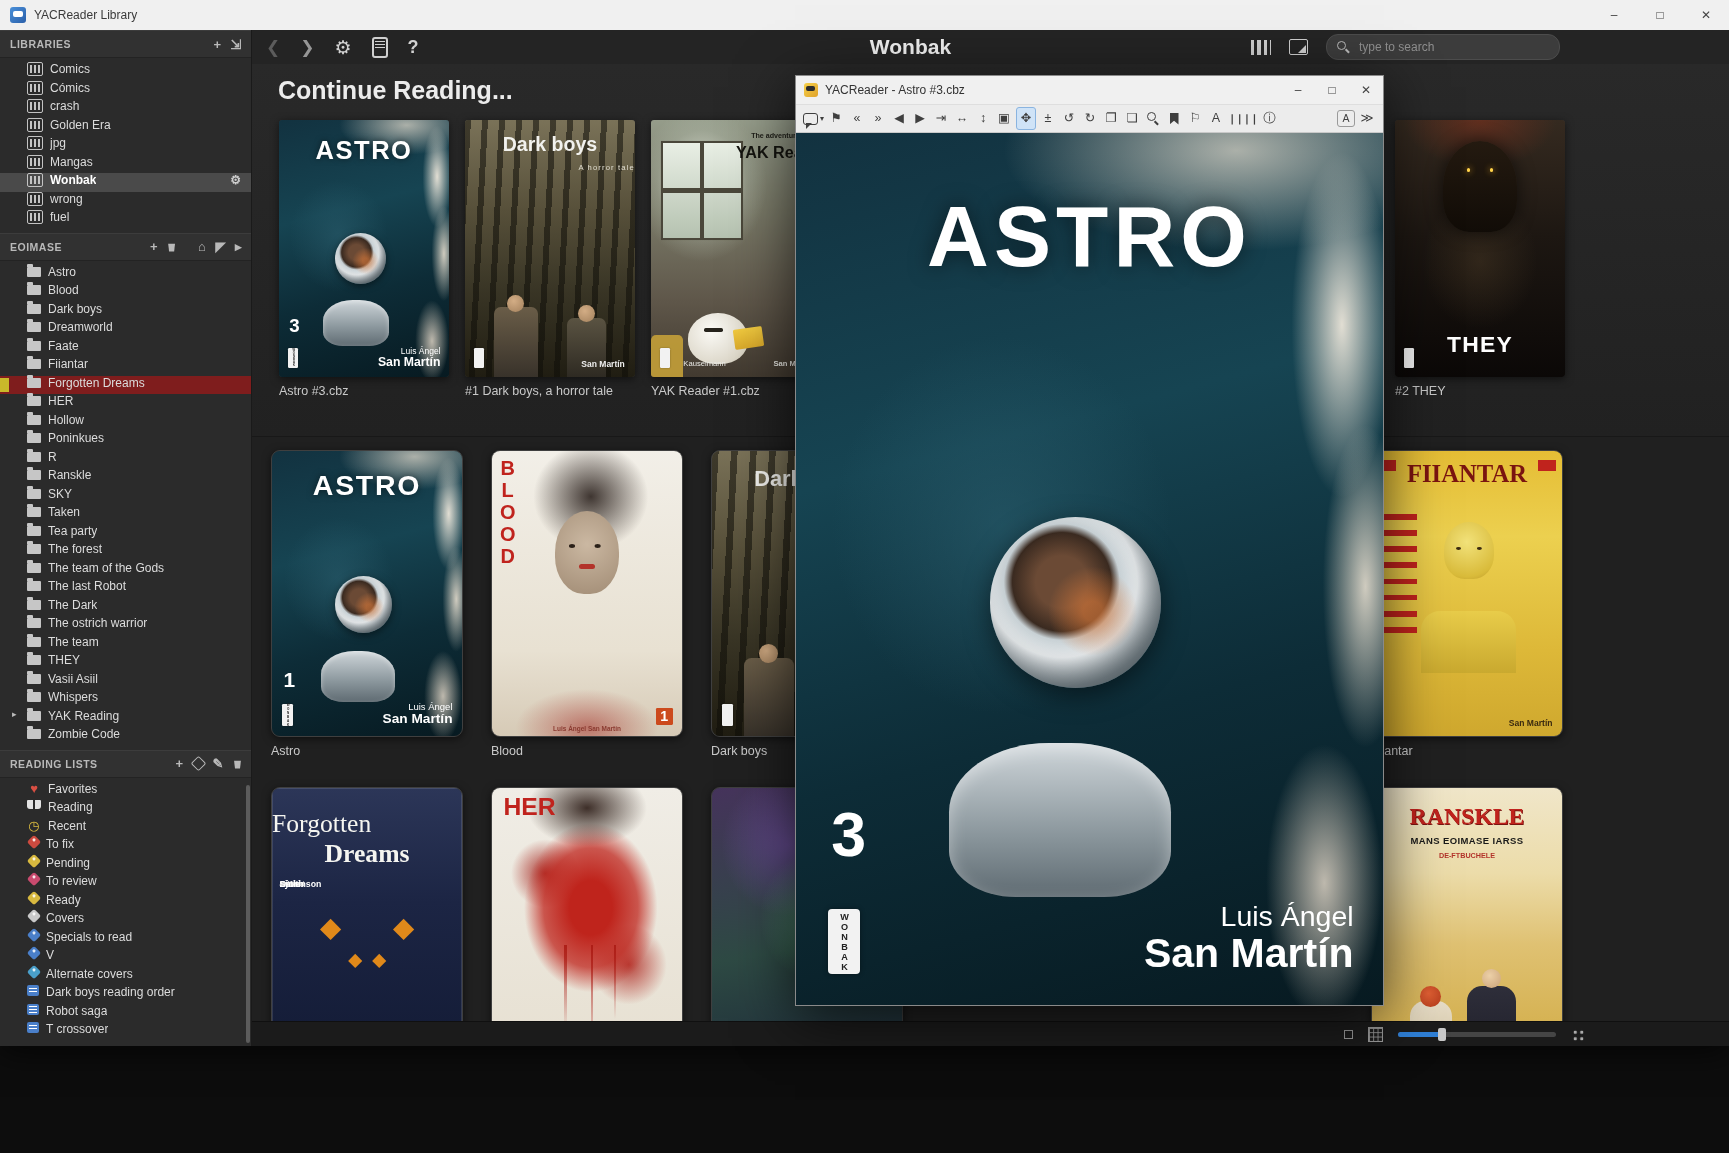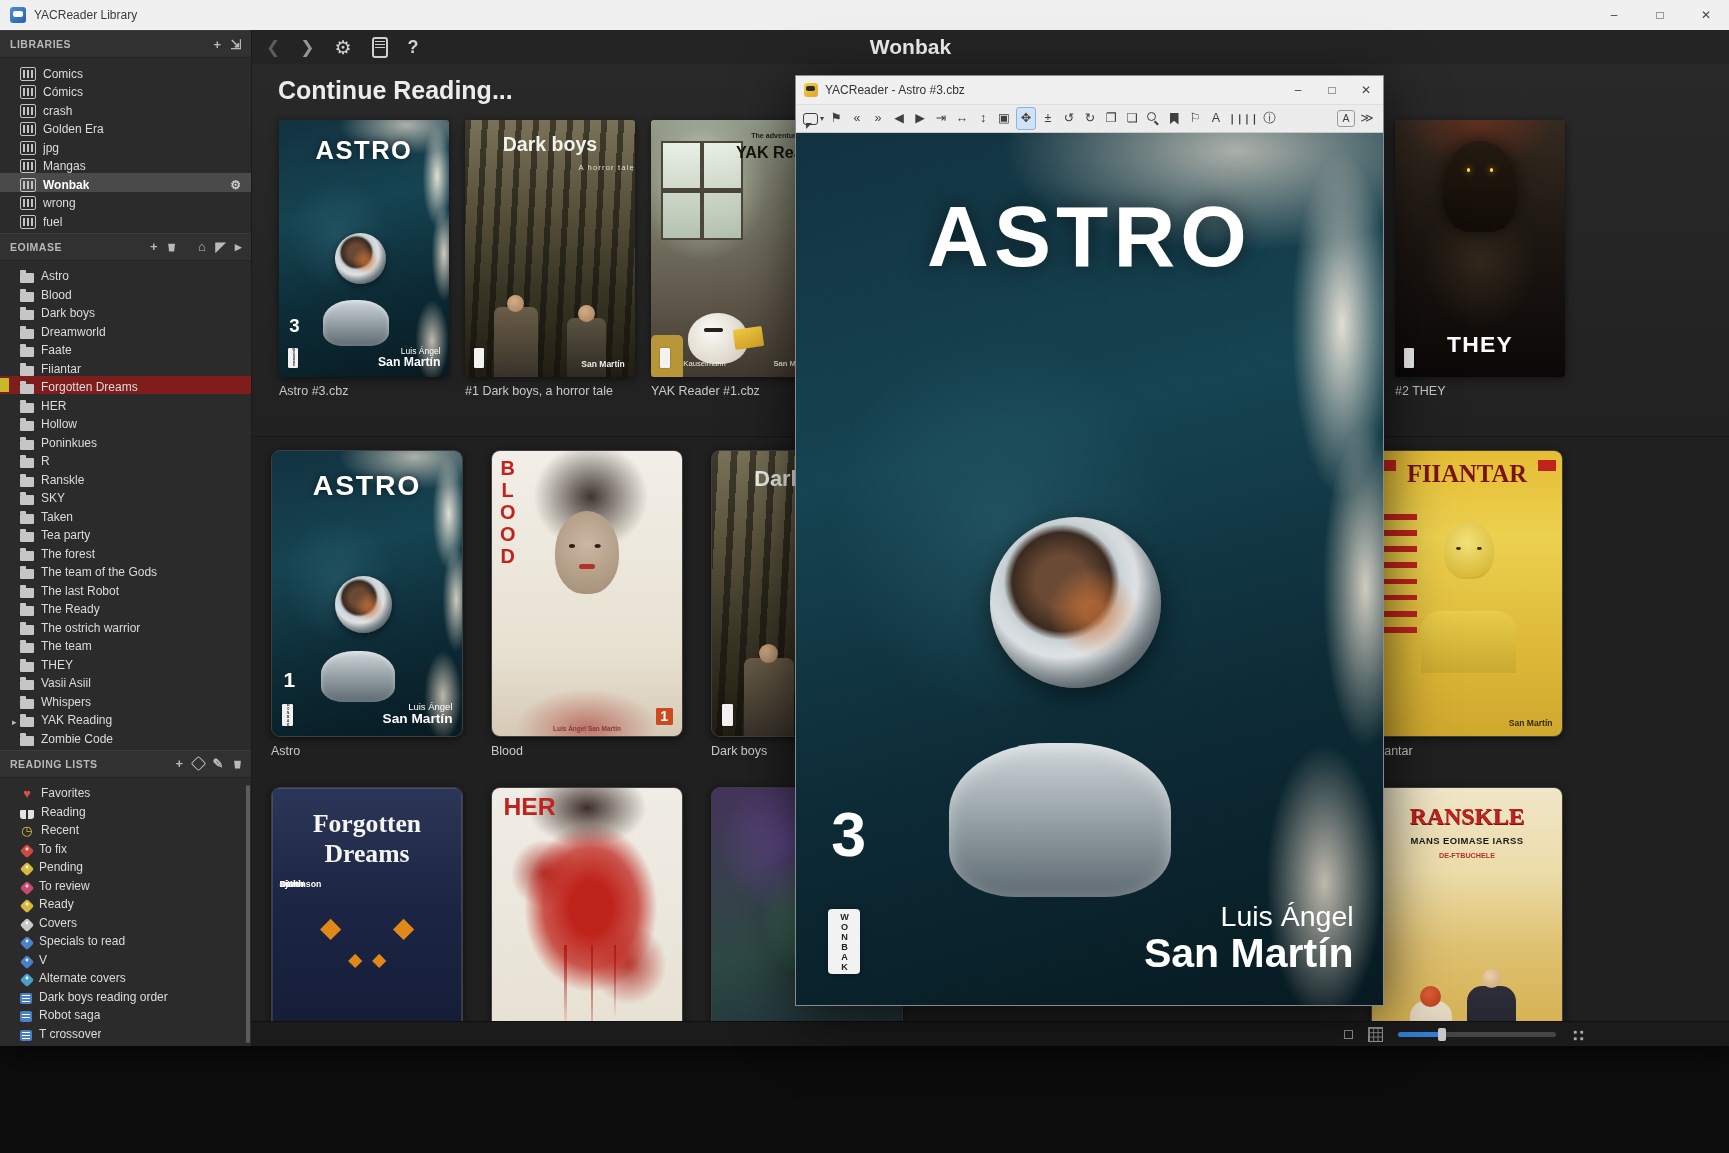--- a/index.html
+++ b/index.html
@@ -14,21 +14,21 @@
   .win-controls{margin-left:auto;display:flex;height:100%}
   .win-btn{width:46px;display:flex;align-items:center;justify-content:center;font-size:12px;color:#444}
   .app-body{display:flex;height:1016px}
   
   .sidebar{width:251px;background:#2b2b2b;flex:none;position:relative;overflow:hidden;border-right:1px solid #1a1a1a}
   .sec-header{height:26px;display:flex;align-items:center;padding:0 9px 0 10px;color:#b9b9b9;font-size:10.5px;font-weight:700;letter-spacing:.5px;background:#313131;border-top:1px solid #3c3c3c;border-bottom:1px solid #232323}
   .sec-header .sp{flex:1}
   .hdr-ico{color:#b9b9b9;font-size:13px;margin-left:9px;display:flex;align-items:center;line-height:1}
   .hdr-ico.gap{margin-left:22px}
   .side-list{padding:4px 0}
-  .srow{height:18.5px;display:flex;align-items:flex-end;padding-left:20px;color:#dcdcdc;font-size:12px;gap:7px;position:relative}
+  .srow{height:18.5px;display:flex;align-items:flex-start;padding-left:27px;color:#dcdcdc;font-size:12px;gap:7px;position:relative}
   .srow .slbl{white-space:nowrap;overflow:hidden}
   .srow.sel{background:#4a4a4a;color:#fff;font-weight:700}
   .srow.fsel{background:#7f1d1d}
   .fmark{position:absolute;left:0;top:2px;bottom:2px;width:9px;background:#c9b92a}
   .farrow{position:absolute;left:12px;font-size:9px;color:#bbb}
   .sgear{margin-left:auto;margin-right:10px;font-size:12px;color:#cfcfcf}
   .rl-glyph{font-size:13px;line-height:1;width:14px;text-align:center}
   .side-scroll{position:absolute;right:1px;top:755px;width:4px;height:258px;background:#5c5c5c;border-radius:2px}
   
   .ico-lib{width:14px;height:12px;border:1.3px solid #c3c3c3;border-radius:2px;position:relative;flex:none}
@@ -172,21 +172,21 @@
   .fz-box{top:3%;width:.95em;height:.6em;background:#c0231d}
   .fz-box.l{left:3%}
   .fz-box.r{right:3%}
   .fz-lines{left:3.5%;top:22%;width:20%;height:42%;background:repeating-linear-gradient(180deg,#c0231d 0 .3em,transparent .3em .85em)}
   .fz-body{left:26%;top:56%;width:5em;height:3.3em;border-radius:1em 1em 0 0;background:linear-gradient(180deg,#e8cc4a,#c9a92f)}
   .fz-head{left:38%;top:25%;width:2.6em;height:3em;border-radius:50% 50% 42% 42%;background:radial-gradient(circle at 45% 35%,#f2e27a,#d9bb3a 75%,#b9952a)}
   .fz-head::before{content:"";position:absolute;left:24%;top:44%;width:.28em;height:.16em;background:#3a2a10;border-radius:50%;box-shadow:1.1em 0 0 #3a2a10}
   .fz-auth{right:5%;bottom:3%;font-size:.45em;color:#3a2a10;font-weight:700}
   
   .art-forgotten{background:linear-gradient(180deg,#2c3658 0%,#1c2544 40%,#121a34 100%);box-shadow:inset 0 0 0 1px rgba(255,255,255,.12)}
-  .fg-t1{top:8%;left:0;right:0;text-align:center;font-family:"Liberation Serif",serif;font-weight:700;font-size:1.35em;color:#f5f5f0}
+  .fg-t1{top:8%;left:0;right:0;font-family:"Liberation Serif",serif;font-weight:400;font-size:1.35em;color:#f5f5f0}
   .fg-t2{top:18.5%;left:0;right:0;text-align:center;font-family:"Liberation Serif",serif;font-weight:700;font-size:1.35em;color:#f5f5f0}
   .fg-authors{top:32%;left:4%;right:4%;display:flex;justify-content:space-between;text-align:center}
   .fg-a{flex:1}
   .fg-af{font-size:.38em;color:#c9c9c9;line-height:1.3}
   .fg-al{font-size:.46em;color:#fff;font-weight:700;line-height:1.25}
   .fg-dia{width:.8em;height:.8em;background:#e0891a;transform:rotate(45deg)}
   .fg-dia.d1{left:27%;top:47%}
   .fg-dia.d2{right:27%;top:47%}
   .fg-dia.d3{left:41%;top:59%;width:.55em;height:.55em}
   .fg-dia.d4{right:41%;top:59%;width:.55em;height:.55em}
@@ -362,21 +362,21 @@
           <div class="srow">
             <span class="ico-folder"></span>
             <span class="slbl">The team of the Gods</span>
           </div>
           <div class="srow">
             <span class="ico-folder"></span>
             <span class="slbl">The last Robot</span>
           </div>
           <div class="srow">
             <span class="ico-folder"></span>
-            <span class="slbl">The Ready</span>
+            <span class="slbl">The Dark</span>
           </div>
           <div class="srow">
             <span class="ico-folder"></span>
             <span class="slbl">The ostrich warrior</span>
           </div>
           <div class="srow">
             <span class="ico-folder"></span>
             <span class="slbl">The team</span>
           </div>
           <div class="srow">
@@ -477,20 +477,28 @@
     </aside>
 
     <main class="main">
       <div class="m-toolbar">
         <span class="nav-ico disabled">❮</span>
         <span class="nav-ico">❯</span>
         <span class="gear-ico">⚙</span>
         <span class="ico-ereader"></span>
         <span class="help-ico">?</span>
         <div class="m-title">Wonbak</div>
+        <div class="tb-right">
+          <span class="ico-columns"></span>
+          <span class="ico-flow"></span>
+          <div class="search">
+            <span class="ico-mag"></span>
+            <input type="text" placeholder="type to search" style="">
+          </div>
+        </div>
       </div>
       <div class="content">
         <div class="cr-section"></div>
         <div class="cr-heading">Continue Reading...</div>
         <div>
             <div class="cr-item" style="left: 27px;">
               <div class="cover s">
                 <div class="art art-astro">
                   <div class="a-helmet"></div>
                   <div class="a-suit"></div>

